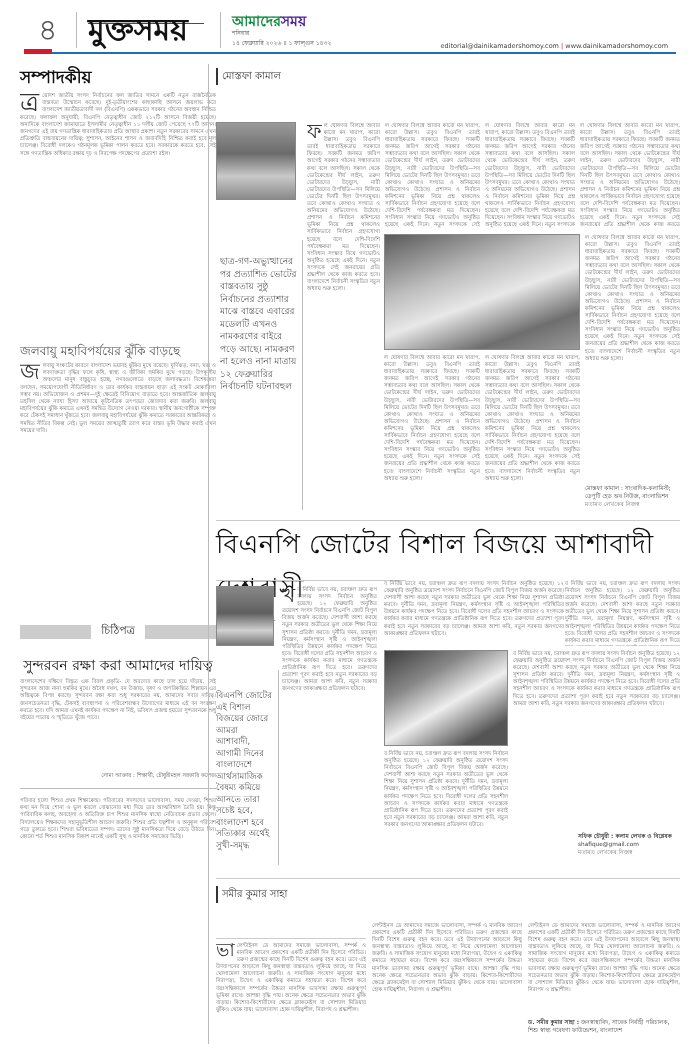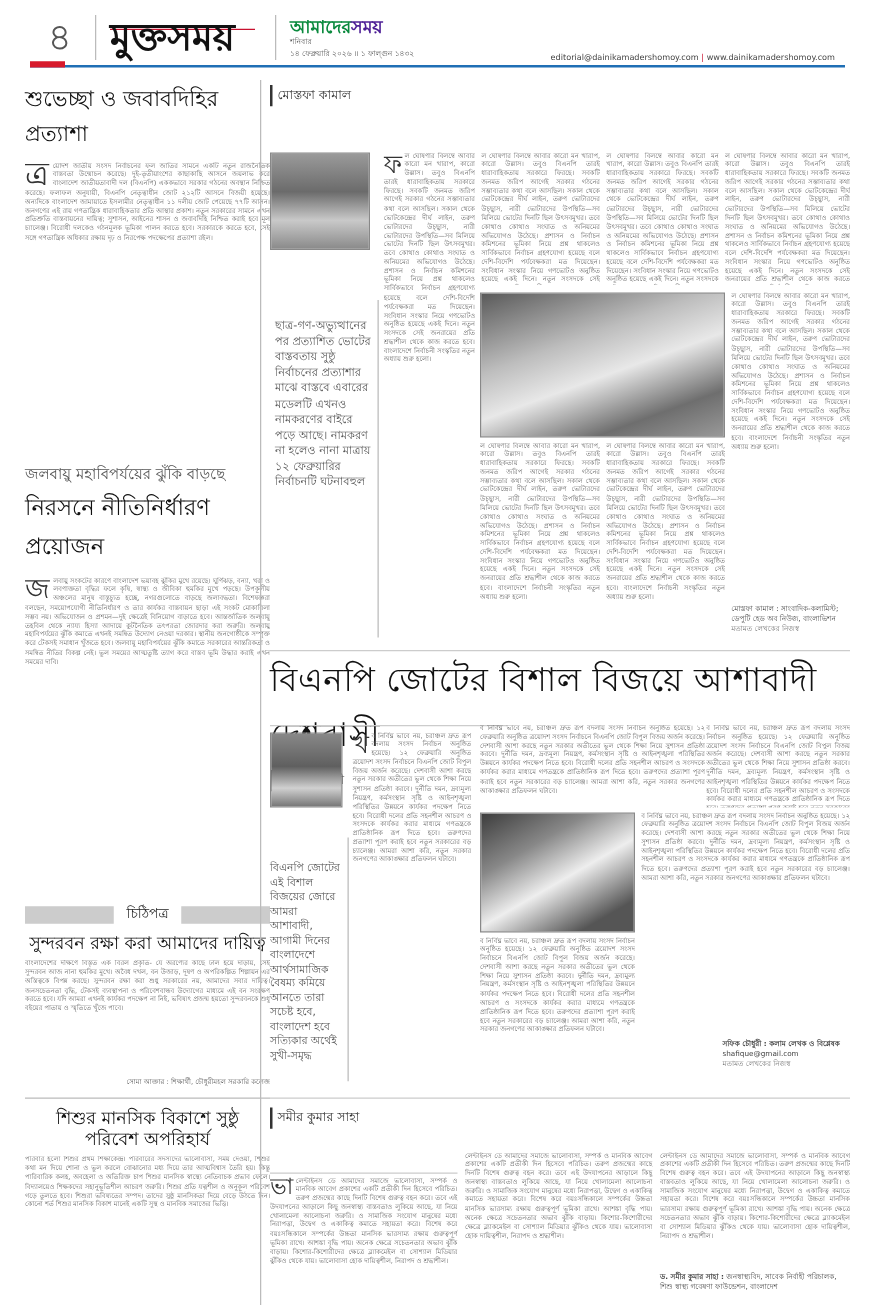--- a/index.html
+++ b/index.html
@@ -16,21 +16,21 @@
 .contact{position:absolute;right:32px;top:42px;font-size:6.5px;color:#444}
 .contact i{color:#c8102e;font-style:normal}
 .red-bar{position:absolute;left:24px;top:49px;width:28px;height:5px;background:#d7192c}
 .blue-rule{position:absolute;left:24px;top:52px;width:652px;height:2px;background:#1f6fb5}
 .col-left{position:absolute;left:20px;top:64px;width:196px}
 .col-div{position:absolute;left:208px;top:64px;width:1px;height:980px;background:#bbb}
 .edit-label{font-size:17px;font-weight:bold;font-family:"DejaVu Serif",serif;color:#111}
 .kicker{font-size:12px;color:#555;margin-top:6px}
 .hl{font-family:"DejaVu Sans",sans-serif;color:#111}
 .txt{font-size:5.3px;line-height:7.2px;color:#666;text-align:justify}
-.grey-band{display:flex;align-items:center;margin:10px 0 6px}
+.grey-band{display:flex;align-items:center;margin:10px 0 16px}
 .grey-band span.g{flex:1;height:14px;background:#ccc}
 .grey-band span.t{padding:0 10px;font-size:11px;color:#222}
 .center{text-align:center}
 .byline-small{font-size:5.5px;color:#555;text-align:right;margin-top:4px}
 .main{position:absolute;left:216px;width:470px}
 .a-title{font-size:27px;color:#111;font-family:"DejaVu Sans",sans-serif;letter-spacing:.5px}
 .a-author{font-size:10px;color:#333;border-left:2px solid #333;padding-left:4px;margin-top:4px}
 .photo{position:absolute;background:linear-gradient(135deg,#777,#aaa 30%,#555 60%,#999);border:1px solid #888}
 .pull{position:absolute;font-size:9px;color:#555;text-align:left;line-height:12.5px}
 .ptext{position:absolute;font-size:5.3px;line-height:7.1px;color:#666;text-align:justify;overflow:hidden}
@@ -52,32 +52,31 @@
   <div class="contact">
     <span>editorial@dainikamadershomoy.com</span>
     <i>|</i>
     <span>www.dainikamadershomoy.com</span>
   </div>
   <div class="blue-rule"></div>
   <div class="red-bar"></div>
 </div>
 
 <div class="col-left">
+  <div class="edit-label">সম্পাদকীয়</div>
 
   <div>
-    <div class="hl" style="font-size:17px;margin:2px 0 8px">শুভেচ্ছা ও জবাবদিহির প্রত্যাশা</div>
     <div class="txt" style="height:226px;overflow:hidden">
       <span style="float:left;font-size:26px;line-height:20px;margin-right:3px;color:#333">ত্র</span>
       <span>য়োদশ জাতীয় সংসদ নির্বাচনের ফল জাতির সামনে একটি নতুন রাজনৈতিক বাস্তবতা উন্মোচন করেছে। দুই-তৃতীয়াংশের কাছাকাছি আসনে জয়লাভ করে বাংলাদেশ জাতীয়তাবাদী দল (বিএনপি) এককভাবে সরকার গঠনের অবস্থান নিশ্চিত করেছে। ফলাফল অনুযায়ী, বিএনপি নেতৃত্বাধীন জোট ২১২টি আসনে বিজয়ী হয়েছে। অন্যদিকে বাংলাদেশ জামায়াতে ইসলামীর নেতৃত্বাধীন ১১ দলীয় জোট পেয়েছে ৭৭টি আসন। জনগণের এই রায় গণতান্ত্রিক ধারাবাহিকতার প্রতি আস্থার প্রকাশ। নতুন সরকারের সামনে এখন প্রতিশ্রুতি বাস্তবায়নের দায়িত্ব; সুশাসন, আইনের শাসন ও জবাবদিহি নিশ্চিত করাই হবে মূল চ্যালেঞ্জ। বিরোধী দলকেও গঠনমূলক ভূমিকা পালন করতে হবে। সরকারকে করতে হবে, সেই সঙ্গে গণতান্ত্রিক অধিকার রক্ষায় দৃঢ় ও নিরপেক্ষ পদক্ষেপের প্রত্যাশা রইল।</span>
     </div>
   </div>
 
-  <div style="margin-top:14px">
+  <div style="margin-top:24px">
     <div class="kicker" style="font-size:12px">জলবায়ু মহাবিপর্যয়ের ঝুঁকি বাড়ছে</div>
-    <div class="hl" style="font-size:18px;margin:2px 0 8px">নিরসনে নীতিনির্ধারণ প্রয়োজন</div>
     <div class="txt" style="height:250px;overflow:hidden">
       <span style="float:left;font-size:22px;line-height:20px;margin-right:3px;color:#333">জ</span>
       <span>লবায়ু সংকটের কারণে বাংলাদেশ ভয়াবহ ঝুঁকির মুখে রয়েছে। ঘূর্ণিঝড়, বন্যা, খরা ও লবণাক্ততা বৃদ্ধির ফলে কৃষি, স্বাস্থ্য ও জীবিকা হুমকির মুখে পড়ছে। উপকূলীয় অঞ্চলের মানুষ বাস্তুচ্যুত হচ্ছে, নগরগুলোতে বাড়ছে জলাবদ্ধতা। বিশেষজ্ঞরা বলছেন, সময়োপযোগী নীতিনির্ধারণ ও তার কার্যকর বাস্তবায়ন ছাড়া এই সংকট মোকাবিলা সম্ভব নয়। অভিযোজন ও প্রশমন—দুই ক্ষেত্রেই বিনিয়োগ বাড়াতে হবে। আন্তর্জাতিক জলবায়ু তহবিল থেকে ন্যায্য হিস্যা আদায়ে কূটনৈতিক তৎপরতা জোরদার করা জরুরি। জলবায়ু মহাবিপর্যয়ের ঝুঁকি কমাতে এখনই সমন্বিত উদ্যোগ নেওয়া দরকার। স্থানীয় জনগোষ্ঠীকে সম্পৃক্ত করে টেকসই সমাধান খুঁজতে হবে। জলবায়ু মহাবিপর্যয়ের ঝুঁকি কমাতে সরকারের আন্তরিকতা ও সমন্বিত নীতির বিকল্প নেই। ভুল সময়ের আত্মতুষ্টি ত্যাগ করে বাস্তব ভূমি উদ্ধার করাই এখন সময়ের দাবি।</span>
     </div>
   </div>
 
   <div class="grey-band">
     <span class="g"></span>
     <span class="t">চিঠিপত্র</span>
     <span class="g"></span>
@@ -85,21 +84,20 @@
 
   <div>
     <div class="hl center" style="font-size:14px;line-height:17px;margin-bottom:4px">সুন্দরবন রক্ষা করা আমাদের দায়িত্ব</div>
     <div class="txt" style="height:90px;overflow:hidden">বাংলাদেশের দক্ষিণে বিস্তৃত এক বিরল প্রকৃতি- যে অরণ্যের কাছে ঢাল হয়ে দাঁড়ায়, সেই সুন্দরবন আজ নানা হুমকির মুখে। অবৈধ দখল, বন উজাড়, দূষণ ও অপরিকল্পিত শিল্পায়ন এর অস্তিত্বকে বিপন্ন করছে। সুন্দরবন রক্ষা করা শুধু সরকারের নয়, আমাদের সবার দায়িত্ব। জনসচেতনতা বৃদ্ধি, টেকসই ব্যবস্থাপনা ও পরিবেশবান্ধব উদ্যোগের মাধ্যমে এই বন সংরক্ষণ করতে হবে। যদি আমরা এখনই কার্যকর পদক্ষেপ না নিই, ভবিষ্যৎ প্রজন্ম হয়তো সুন্দরবনকে শুধু বইয়ের পাতায় ও স্মৃতিতে খুঁজে পাবে।</div>
     <div class="byline-small">সোমা আক্তার : শিক্ষার্থী, চৌধুরীমহল সরকারি কলেজ</div>
   </div>
 
   <div class="hr" style="position:relative;height:1px;background:#bbb;margin:8px 0"></div>
 
   <div>
-    <div class="hl center" style="font-size:14px;line-height:17px;margin:0 6px 4px">শিশুর মানসিক বিকাশে সুষ্ঠু পরিবেশ অপরিহার্য</div>
     <div class="txt" style="height:80px;overflow:hidden">পরিবার হলো শিশুর প্রথম শিক্ষাকেন্দ্র। পরিবারের সদস্যদের ভালোবাসা, সময় দেওয়া, শিশুর কথা মন দিয়ে শোনা ও ভুল করলে বোঝানোর মধ্য দিয়ে তার আত্মবিশ্বাস তৈরি হয়। কিন্তু পারিবারিক কলহ, অবহেলা ও অতিরিক্ত চাপ শিশুর মানসিক স্বাস্থ্যে নেতিবাচক প্রভাব ফেলে। বিদ্যালয়েও শিক্ষকদের সহানুভূতিশীল আচরণ জরুরি। শিশুর প্রতি যত্নশীল ও অনুকূল পরিবেশ গড়ে তুলতে হবে। শিশুরা ভবিষ্যতের সম্পদ। তাদের সুষ্ঠু মানসিকতা দিয়ে বেড়ে উঠতে দিন। কোনো শর্ত শিশুর মানসিক বিকাশ মানেই একটি সুস্থ ও মানবিক সমাজের ভিত্তি।</div>
 
   </div>
 </div>
 
 <div class="col-div"></div>
 
 <div class="main" style="top:64px">
   <div class="a-author" style="width:150px">মোস্তফা কামাল</div>
 </div>

